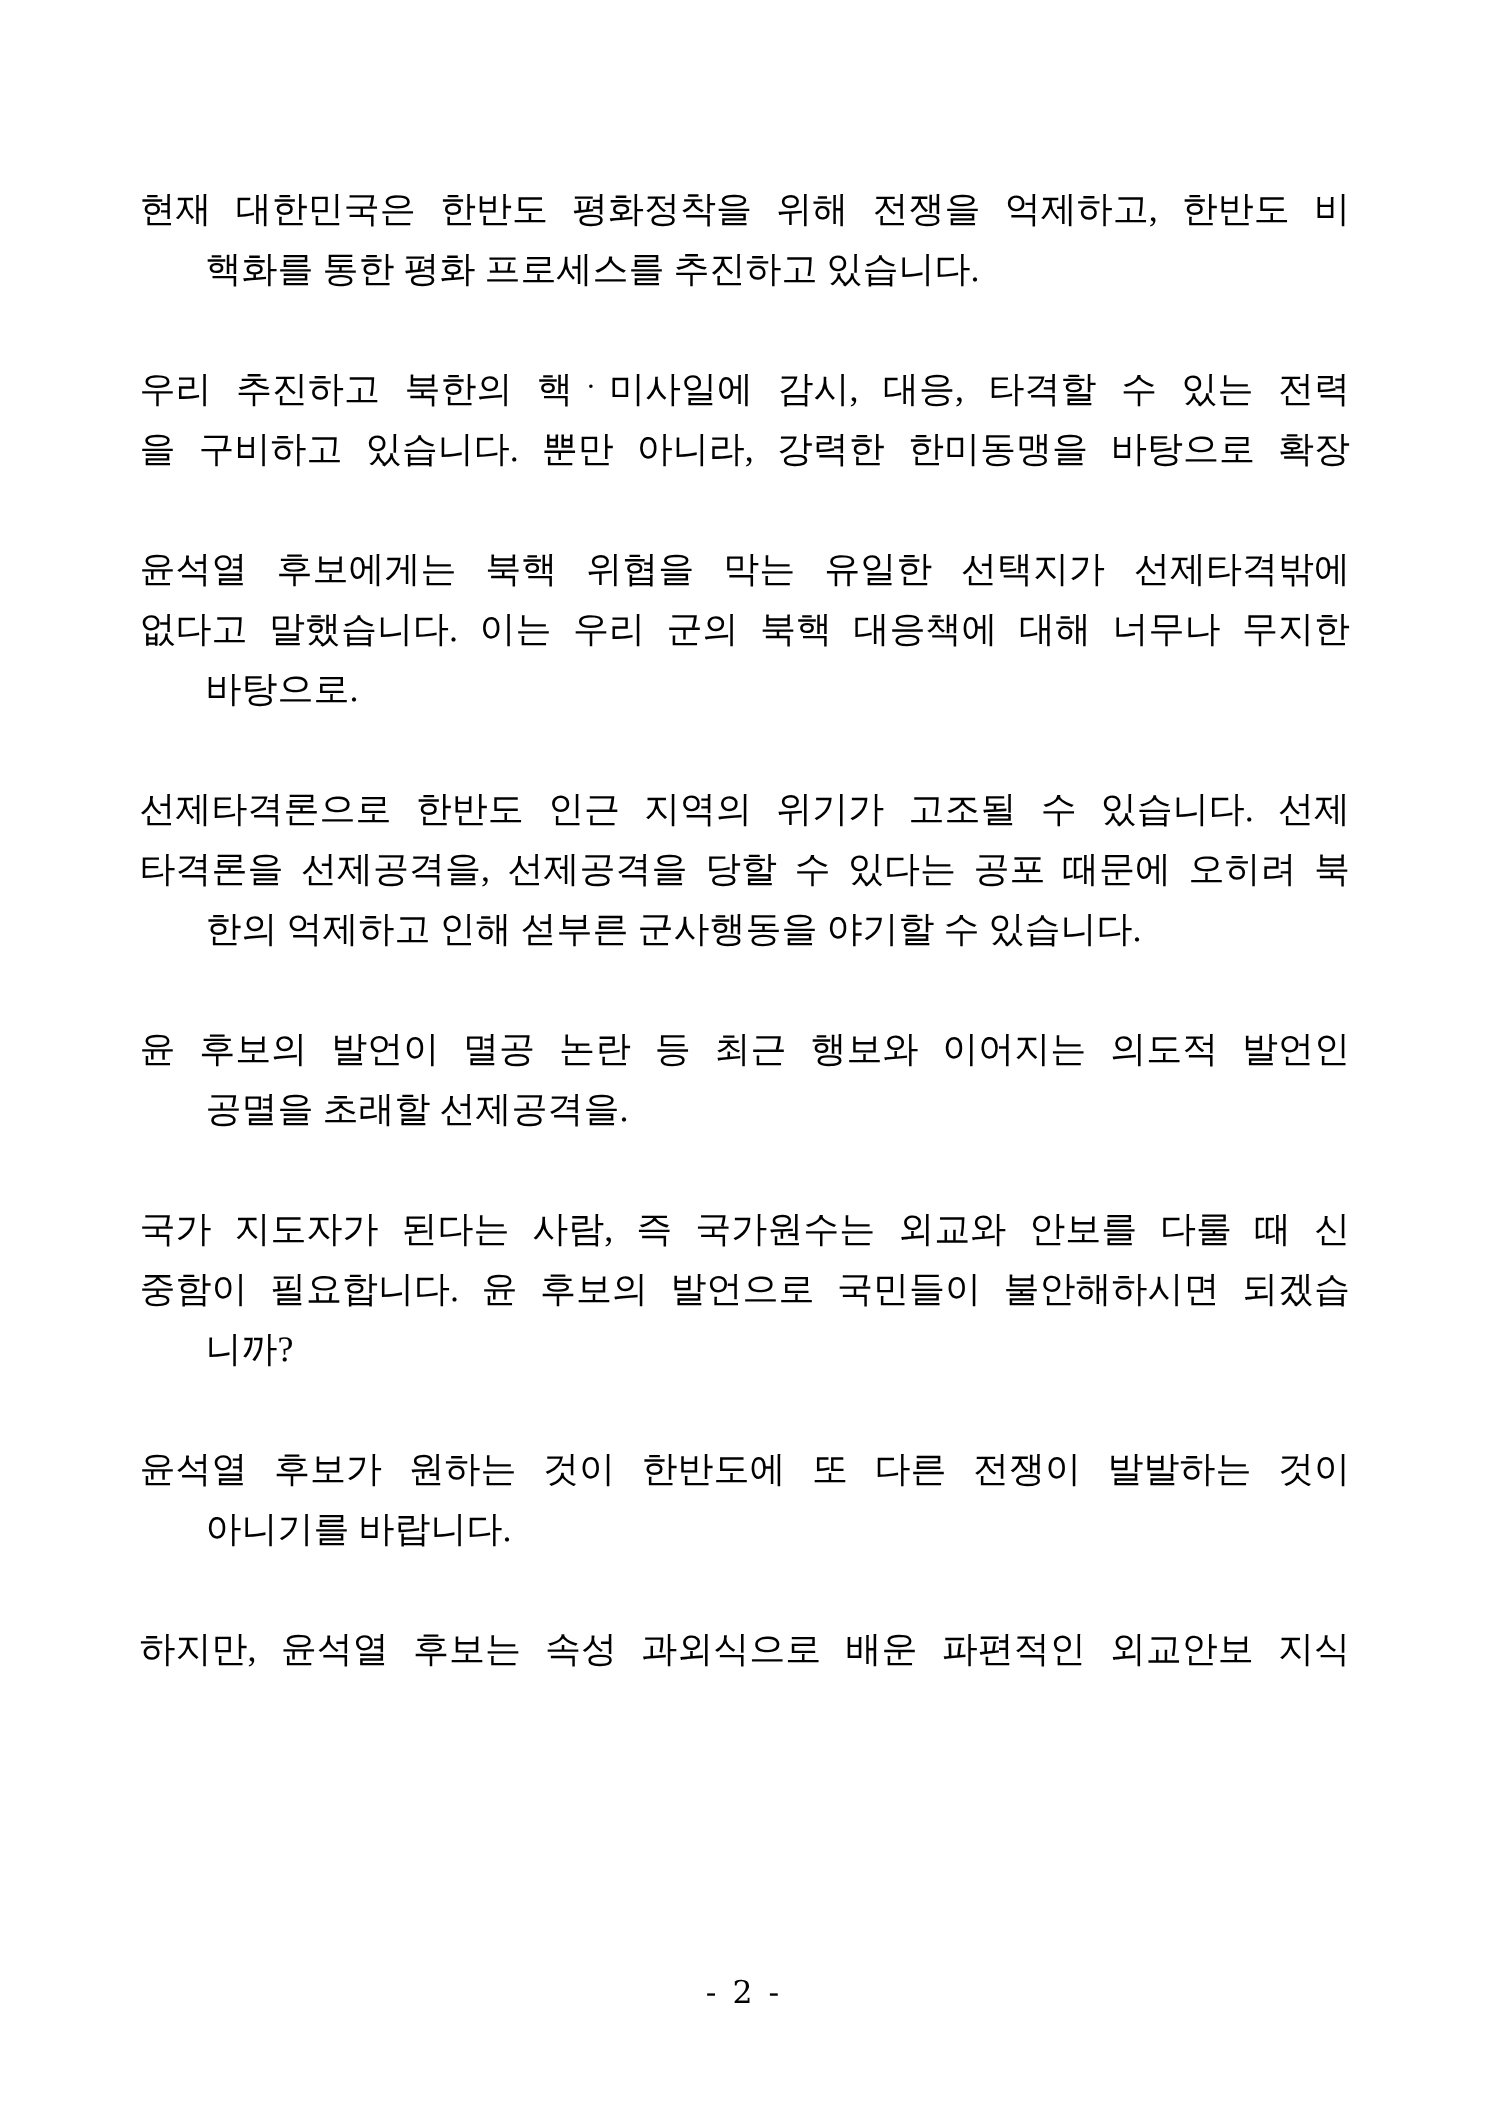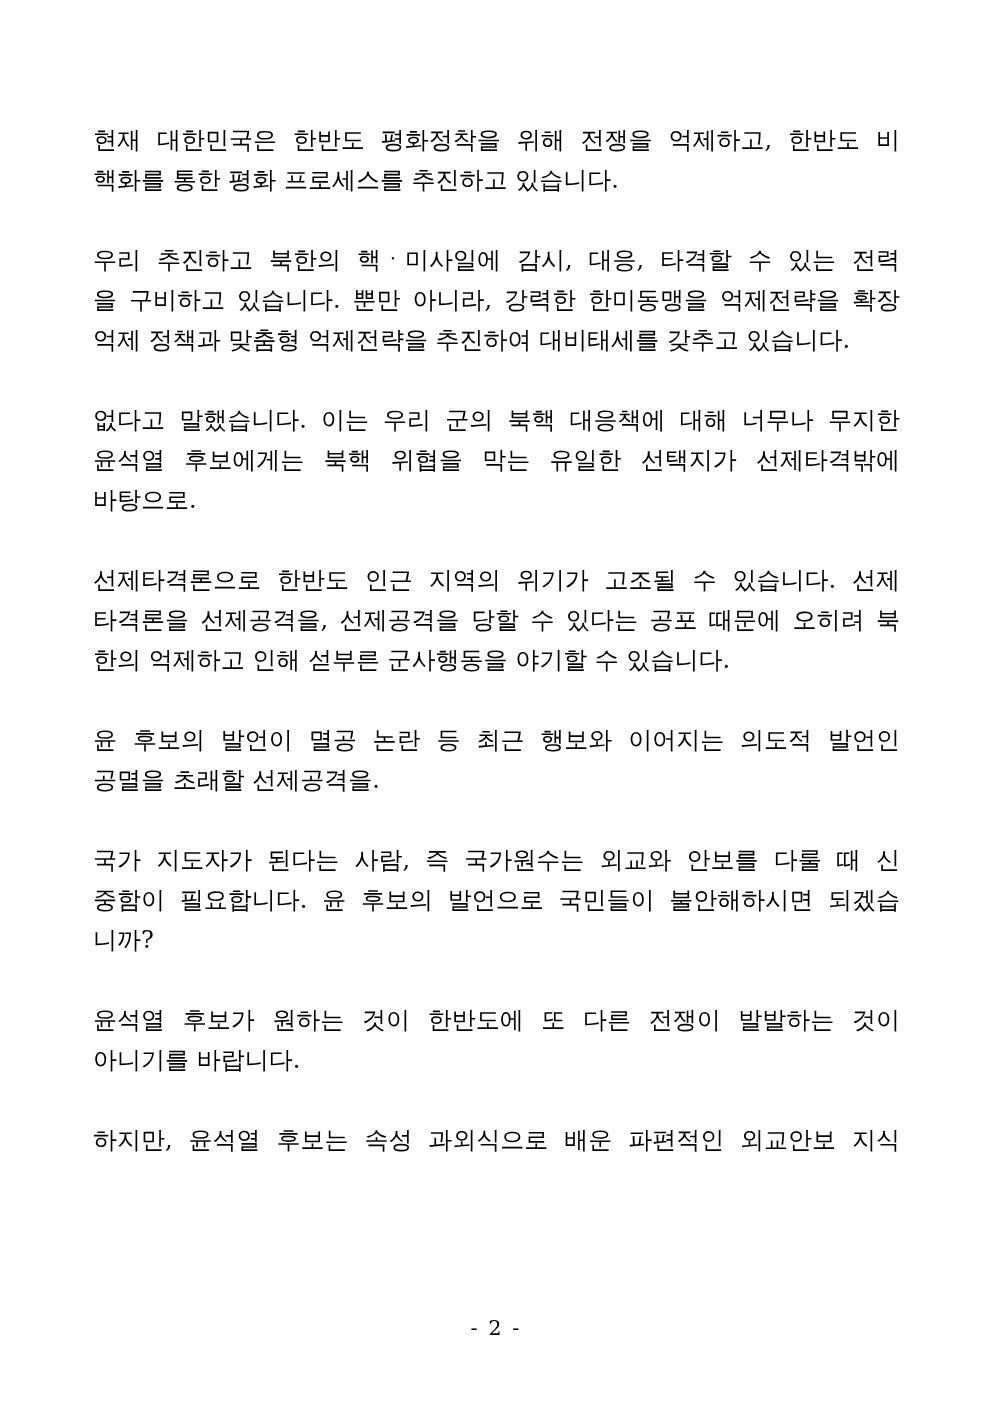--- a/index.html
+++ b/index.html
@@ -26,23 +26,25 @@
     margin: 0 0 40px 0;
     padding: 0;
   }
   .line {
     font-size: 24px;
     line-height: 40px;
     color: #000000;
     text-align: justify;
     text-align-last: justify;
     word-break: keep-all;
+    font-family: Liberation Serif, serif;
   }
   .line.last {
     text-align-last: left;
+    margin-left: 44px;
   }
   .footer {
     position: absolute;
     left: 0;
     top: 1314px;
     width: 100%;
     text-align: center;
     font-size: 21px;
     line-height: 28px;
     color: #000000;
@@ -55,27 +57,26 @@
 <div class="page">
   <div class="doc-body">
 
     <div class="para">
       <div class="line">현재 대한민국은 한반도 평화정착을 위해 전쟁을 억제하고, 한반도 비</div>
       <div class="line last">핵화를 통한 평화 프로세스를 추진하고 있습니다.</div>
     </div>
 
     <div class="para">
       <div class="line">우리 추진하고 북한의 핵ㆍ미사일에 감시, 대응, 타격할 수 있는 전력</div>
-      <div class="line">을 구비하고 있습니다. 뿐만 아니라, 강력한 한미동맹을 억제전략을 확장</div>
-      <div class="line last">억제 정책과 맞춤형 억제전략을 추진하여 대비태세를 갖추고 있습니다.</div>
+      <div class="line">을 구비하고 있습니다. 뿐만 아니라, 강력한 한미동맹을 바탕으로 확장</div>
     </div>
 
     <div class="para">
+      <div class="line">윤석열 후보에게는 북핵 위협을 막는 유일한 선택지가 선제타격밖에</div>
       <div class="line">없다고 말했습니다. 이는 우리 군의 북핵 대응책에 대해 너무나 무지한</div>
-      <div class="line">윤석열 후보에게는 북핵 위협을 막는 유일한 선택지가 선제타격밖에</div>
       <div class="line last">바탕으로.</div>
     </div>
 
     <div class="para">
       <div class="line">선제타격론으로 한반도 인근 지역의 위기가 고조될 수 있습니다. 선제</div>
       <div class="line">타격론을 선제공격을, 선제공격을 당할 수 있다는 공포 때문에 오히려 북</div>
       <div class="line last">한의 억제하고 인해 섣부른 군사행동을 야기할 수 있습니다.</div>
     </div>
 
     <div class="para">

